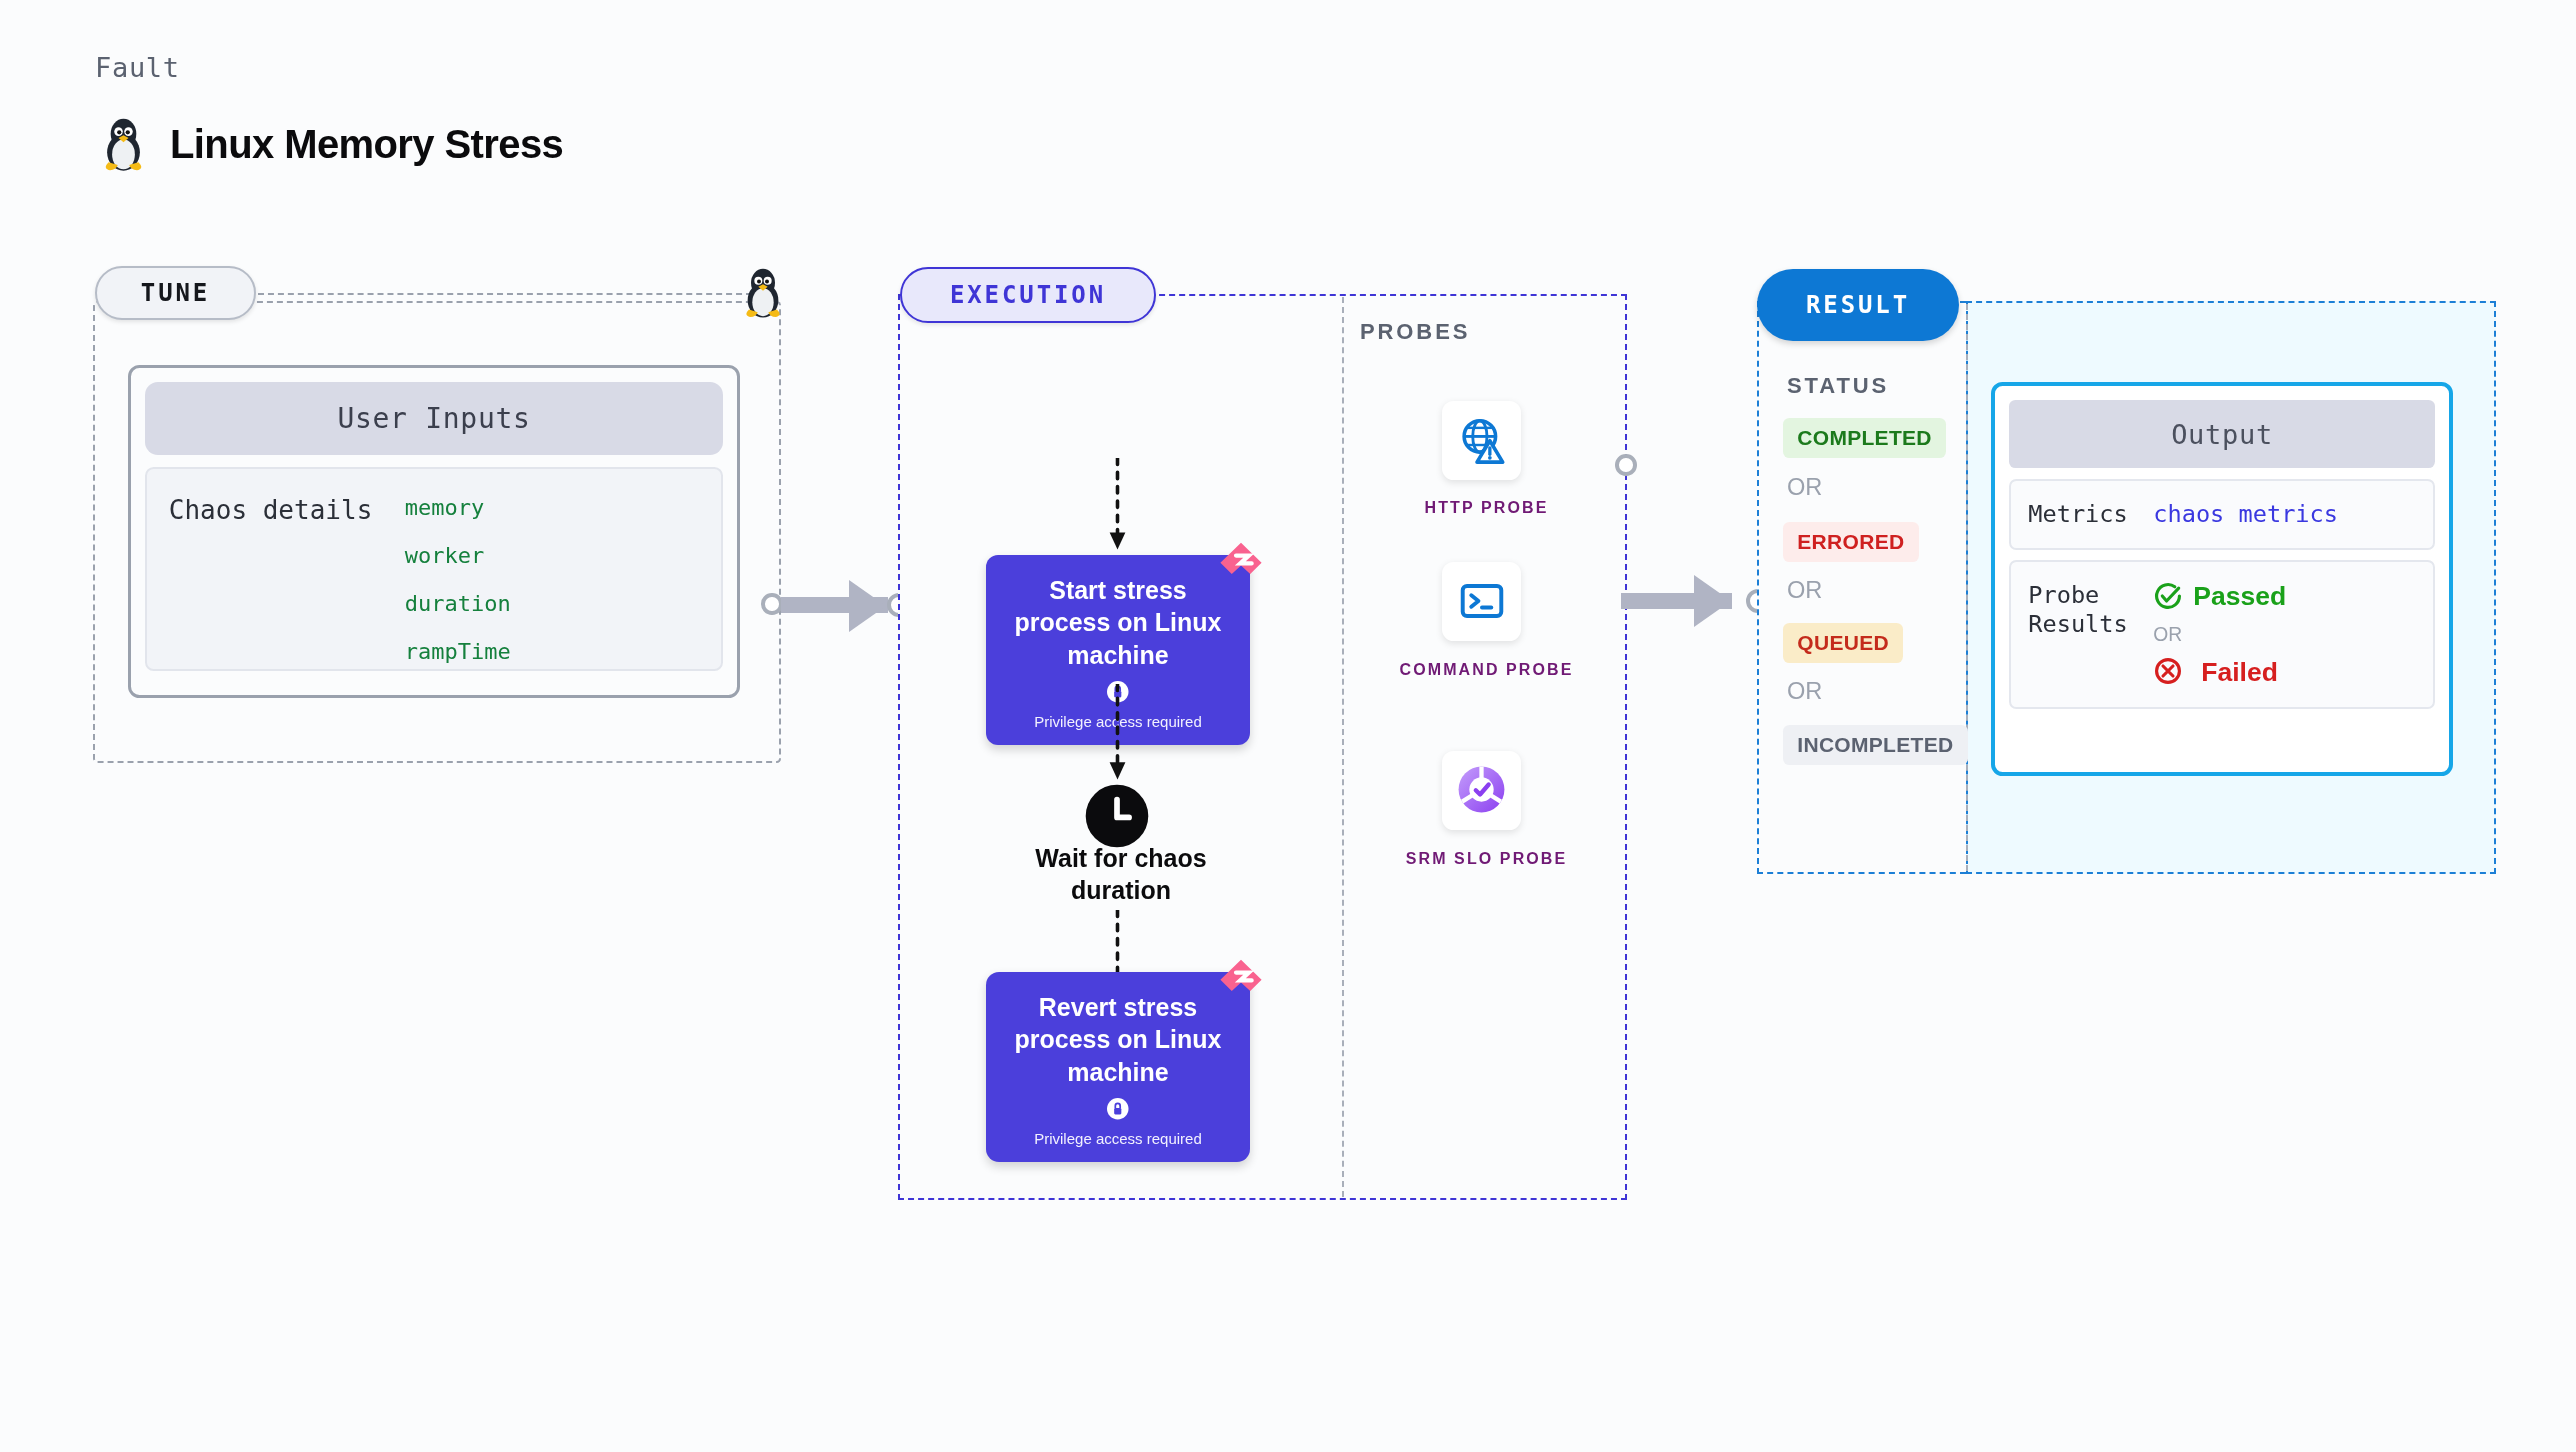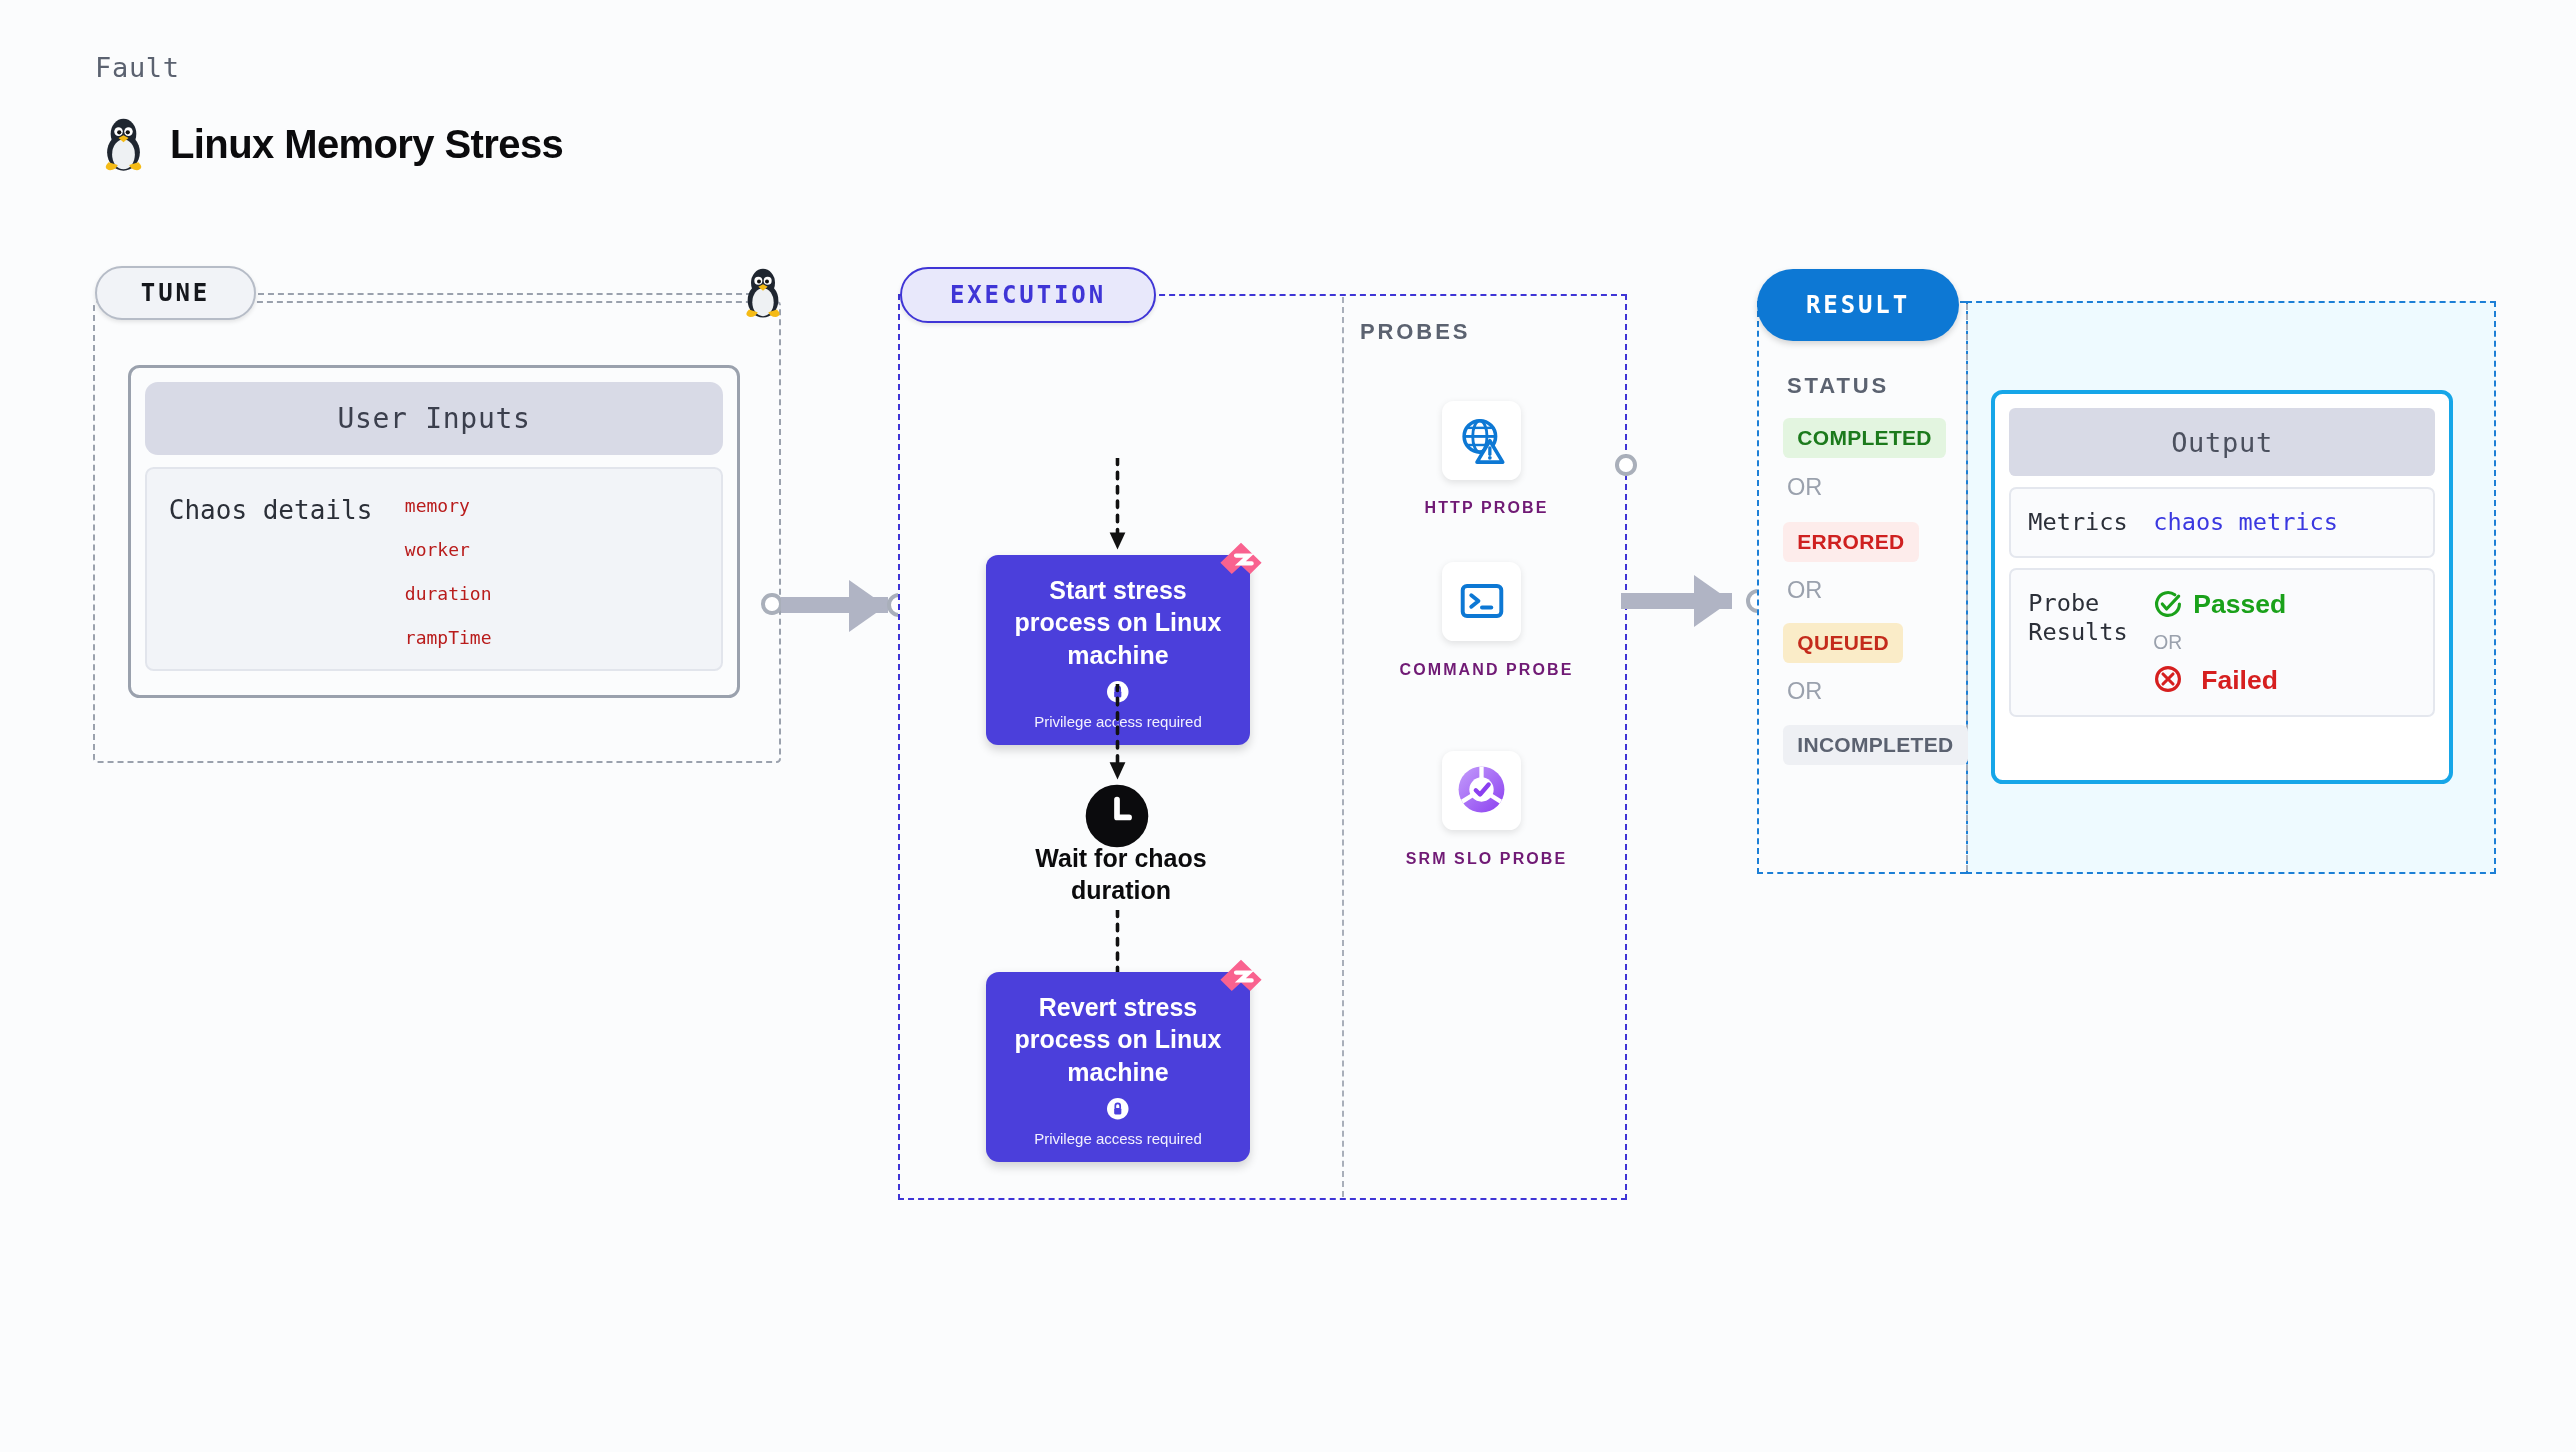--- a/index.html
+++ b/index.html
@@ -71,21 +71,21 @@
   }
   #chaos-label {
     font-family: "DejaVu Sans Mono", monospace;
     font-size: 26px; color: #2b2f38; width: 236px; flex: none;
   }
   #chaos-params {
     display: flex; flex-direction: column; gap: 23px;
   }
   .param {
     font-family: "DejaVu Sans Mono", monospace;
-    font-size: 18px; color: #b91c1c;
+    font-size: 22px; color: #15803d;
   }
   #exec-outer {
     position: absolute; left: 898px; top: 294px;
     width: 729px; height: 906px;
     border: 2.9px dashed #3f35d6;
     background: #fbfcfd;
   }
   #exec-fill {
     position: absolute; left: 900px; top: 297px;
     width: 442px; height: 900px;
@@ -162,21 +162,21 @@
     border-radius: 6.4px; padding: 7.9px 14.3px;
     font-size: 21px; font-weight: 700; letter-spacing: 0.3px;
   }
   .or-text {
     position: absolute; left: 1787px;
     font-size: 23.6px; color: #9aa1ad;
   }
 
   
   #output-card {
-    position: absolute; left: 1991px; top: 390px;
+    position: absolute; left: 1991px; top: 382px;
     width: 462px; height: 394px;
     background: #fff; border: 4.3px solid #16a6e8; border-radius: 11.5px;
     padding: 14.3px;
   }
   #output-header {
     height: 68px; background: #d8dae6; border-radius: 6.4px;
     display: flex; align-items: center; justify-content: center;
     font-family: "DejaVu Sans Mono", monospace;
     font-size: 27px; color: #4b505e; letter-spacing: 0.7px;
   }

